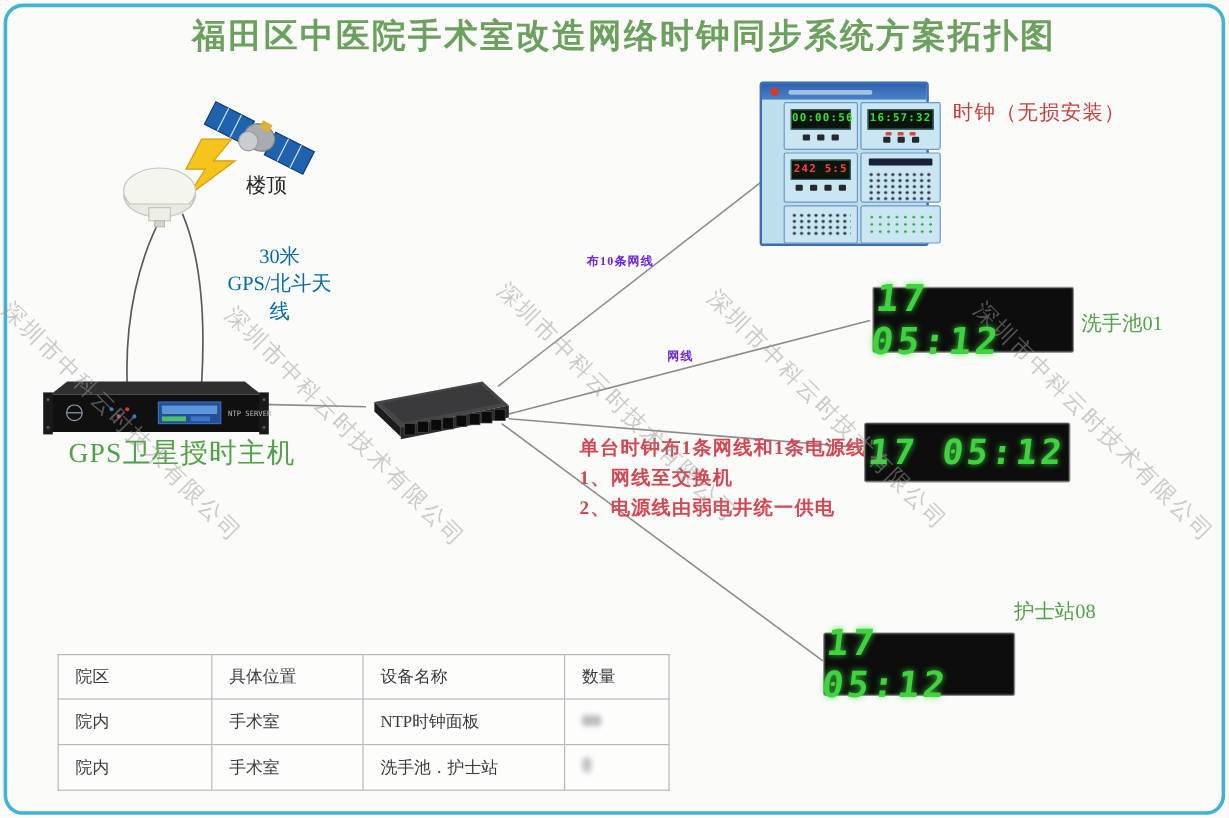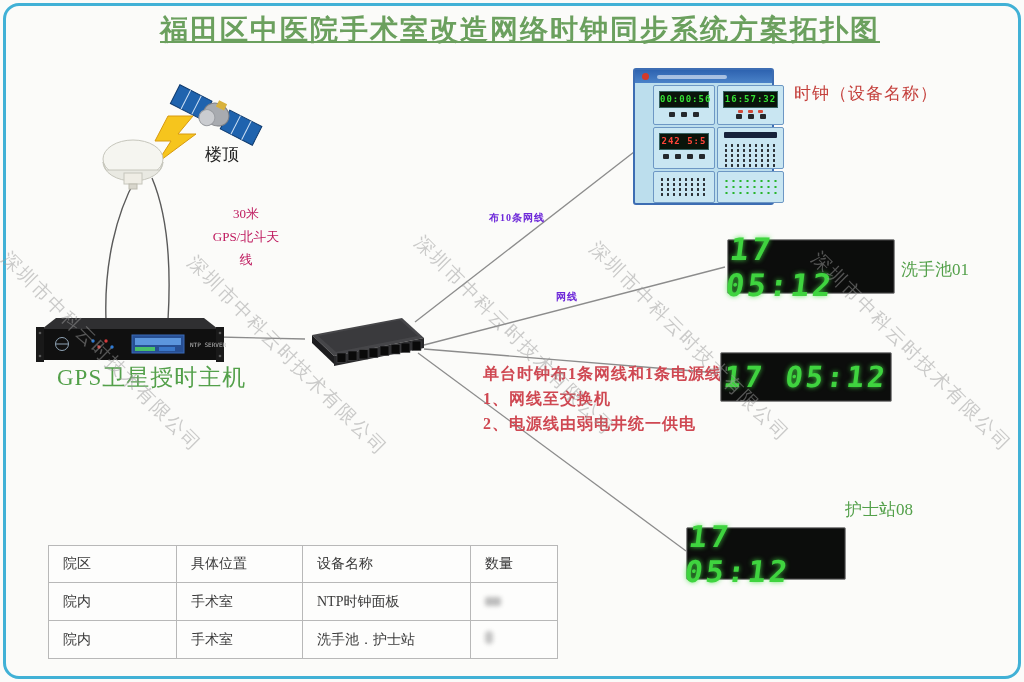--- a/index.html
+++ b/index.html
@@ -3,25 +3,25 @@
 <meta charset="utf-8">
 <style>
   html,body{margin:0;padding:0;background:#e8e8e8;}
   #stage{position:relative;width:1024px;height:682px;background:#fbfbf9;overflow:hidden;
          font-family:"Liberation Serif","DejaVu Serif",serif;}
   .frame{position:absolute;left:3px;top:3px;right:3px;bottom:3px;border:3px solid #41b1d6;
          border-radius:16px;pointer-events:none;}
   .abs{position:absolute;}
   
   .title{position:absolute;left:0;right:0;top:11px;text-align:center;font-size:28px;font-weight:bold;
-         color:#6ba05e;letter-spacing:2px;text-decoration:underline;padding-left:16px;}
+         color:#6ba05e;letter-spacing:2px;padding-left:16px;}
   
   .blk{color:#222;font-size:17px;}
-  .cableblock{position:absolute;left:183px;top:202px;width:100px;text-align:center;color:#be185d;
-              font-size:13px;line-height:23px;margin-left:13px;}
+  .cableblock{position:absolute;left:183px;top:202px;width:100px;text-align:center;color:#0369a1;
+              font-size:17px;line-height:23px;}
   
   .green{color:#53a04a;}
   .gps-label{position:absolute;left:57px;top:362px;font-size:23px;letter-spacing:1px;}
   .clklabel{font-size:17px;}
   
   .red-s{position:absolute;color:#6d28d9;font-size:10px;font-weight:bold;letter-spacing:1px;}
   .ntp-note{position:absolute;left:780px;top:80px;color:#c4403c;font-size:17px;line-height:27px;
             letter-spacing:1px;}
   .ntp-note .l2{padding-left:14px;}
   .clock-note{position:absolute;left:483px;top:361px;color:#cf4852;font-size:16px;font-weight:bold;
@@ -169,21 +169,21 @@
     <div>GPS/北斗天</div>
     <div>线</div>
   </div>
 
   <div class="gps-label green" style="z-index:3;">GPS卫星授时主机</div>
 
   <div class="red-s" style="left:489px;top:211px;z-index:3;">布10条网线</div>
   <div class="red-s" style="left:556px;top:290px;z-index:3;">网线</div>
 
   <div class="ntp-note" style="z-index:3;">
-    <div class="l2">时钟（设备名称）</div>
+    <div class="l2">时钟（无损安装）</div>
   </div>
 
   <div class="clock-note" style="z-index:3;">
     <div>单台时钟布1条网线和1条电源线；</div>
     <div>1、网线至交换机</div>
     <div>2、电源线由弱电井统一供电</div>
   </div>
 
   <div class="panel">
     <div class="panel-head">

